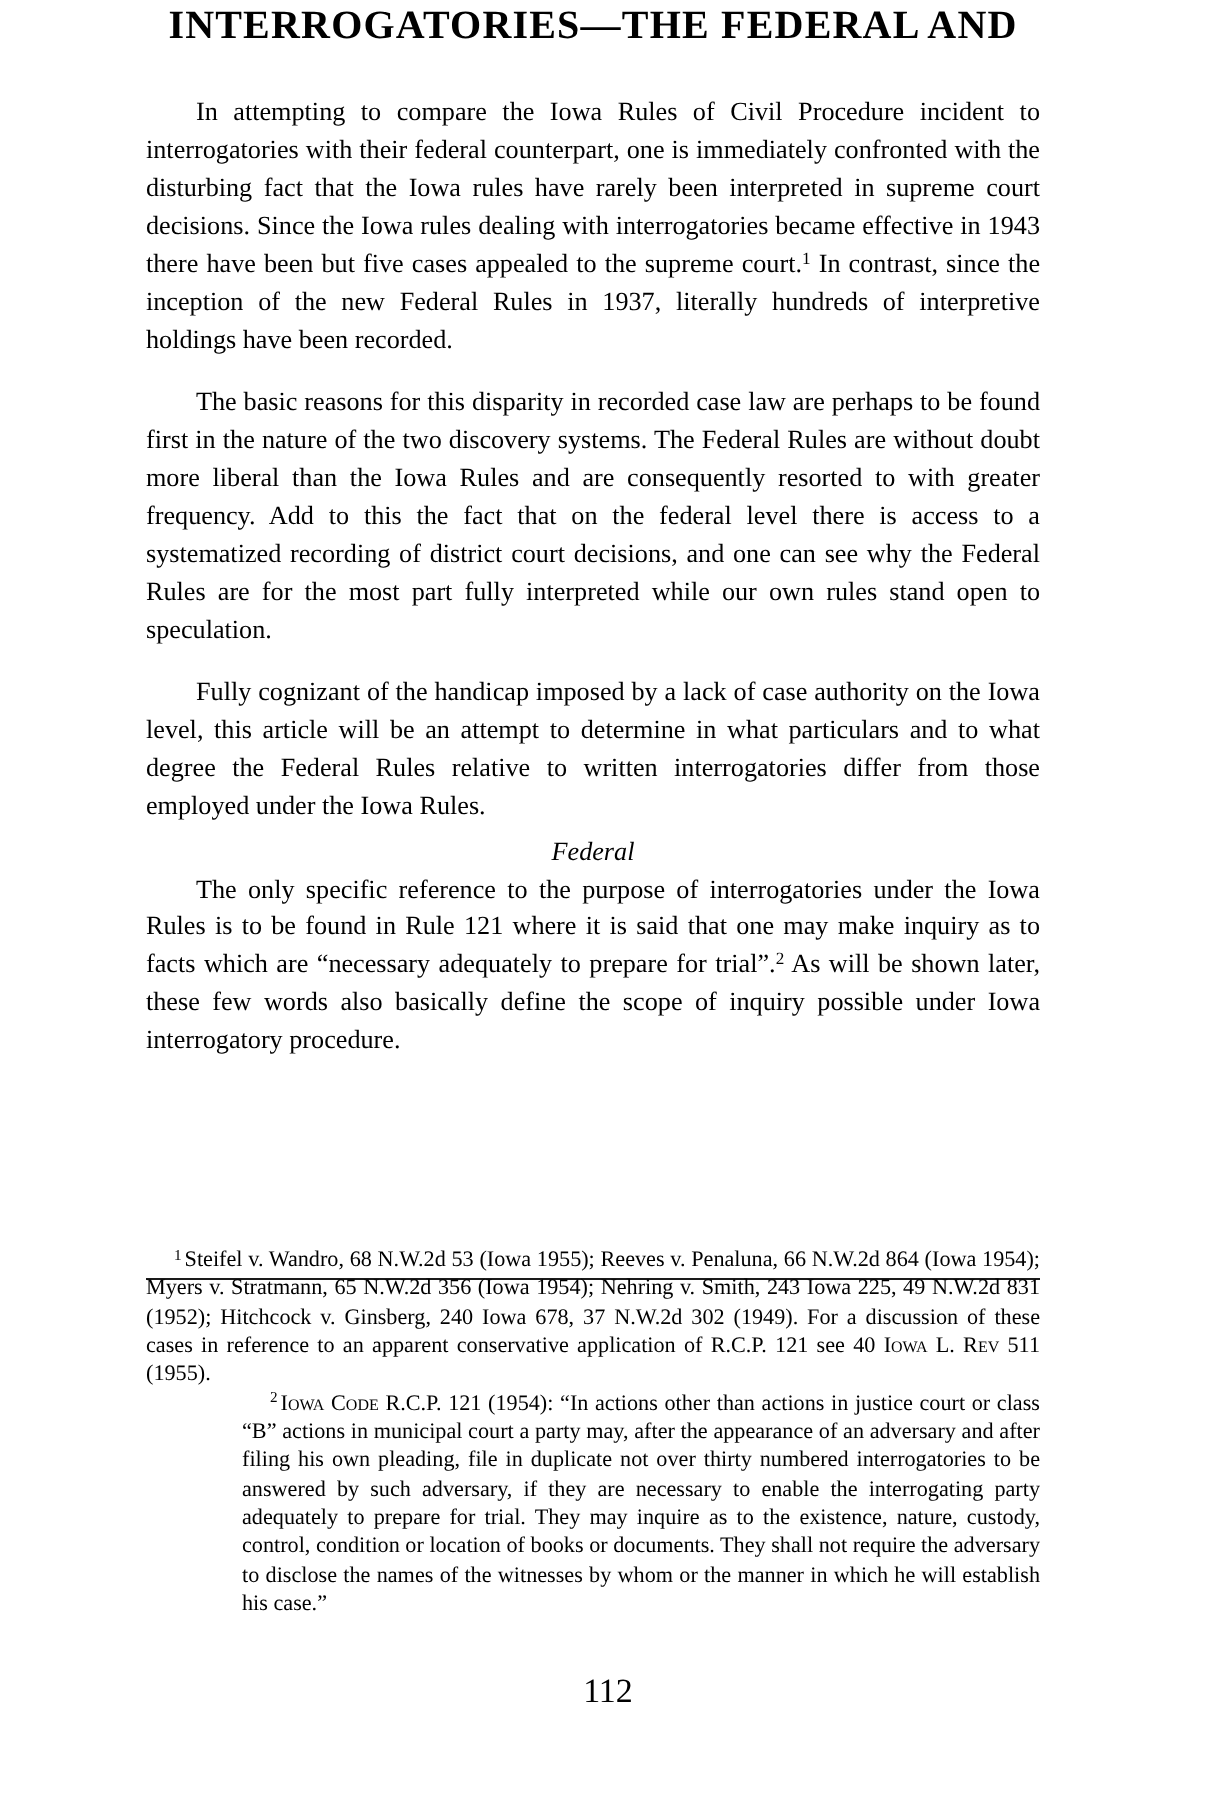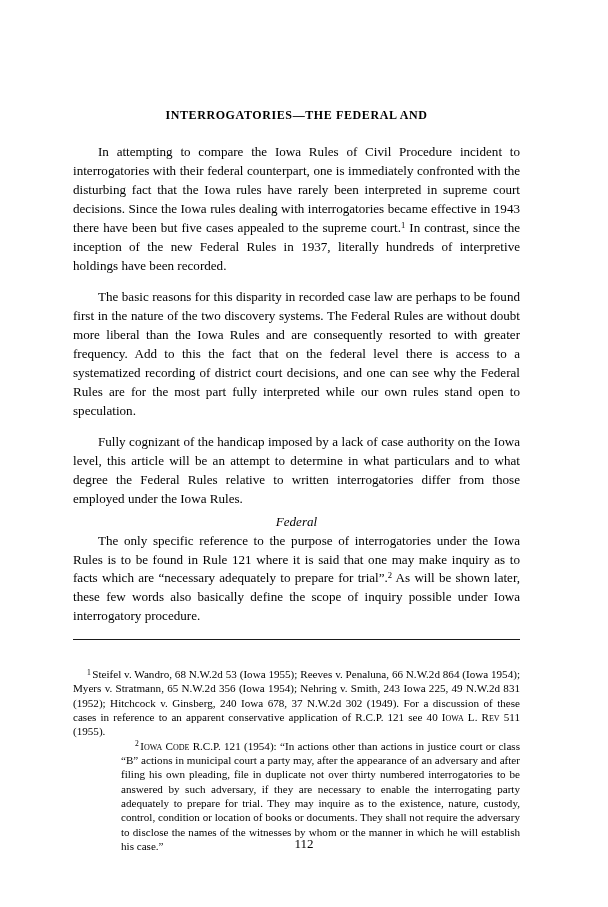--- a/index.html
+++ b/index.html
@@ -27,22 +27,21 @@
   .content {
     position: absolute;
     left: 73px;
     top: 0;
     width: 447px;
   }
 
   
   .article-title {
     margin: 0;
-    padding-top: 107px;
-    font-size: 12px;
+    font-size: 20px;
     font-weight: bold;
     letter-spacing: 0.6px;
     text-align: center;
     line-height: 1.37;
     text-transform: uppercase;
   }
   .title-line {
     display: block;
   }
 
@@ -86,21 +85,21 @@
     top: 639px;
     width: 447px;
     height: 1px;
     background: #1a1a1a;
   }
 
   
   .footnotes {
     position: absolute;
     left: 73px;
-    top: 667px;
+    top: 623px;
     width: 447px;
   }
   p.footnote {
     margin: 0;
     font-size: 11.1px;
     line-height: 14.35px;
     text-align: justify;
     text-justify: inter-word;
     text-indent: 14px;
     hyphens: manual;
@@ -119,21 +118,21 @@
     font-variant: small-caps;
   }
 
   
   .page-number {
     position: absolute;
     left: 0;
     top: 837px;
     width: 608px;
     text-align: center;
-    font-size: 13px;
+    font-size: 17px;
     line-height: 1;
   }
 </style>
 </head>
 <body>
 
 <div class="page">
 
   <div class="content">
 

